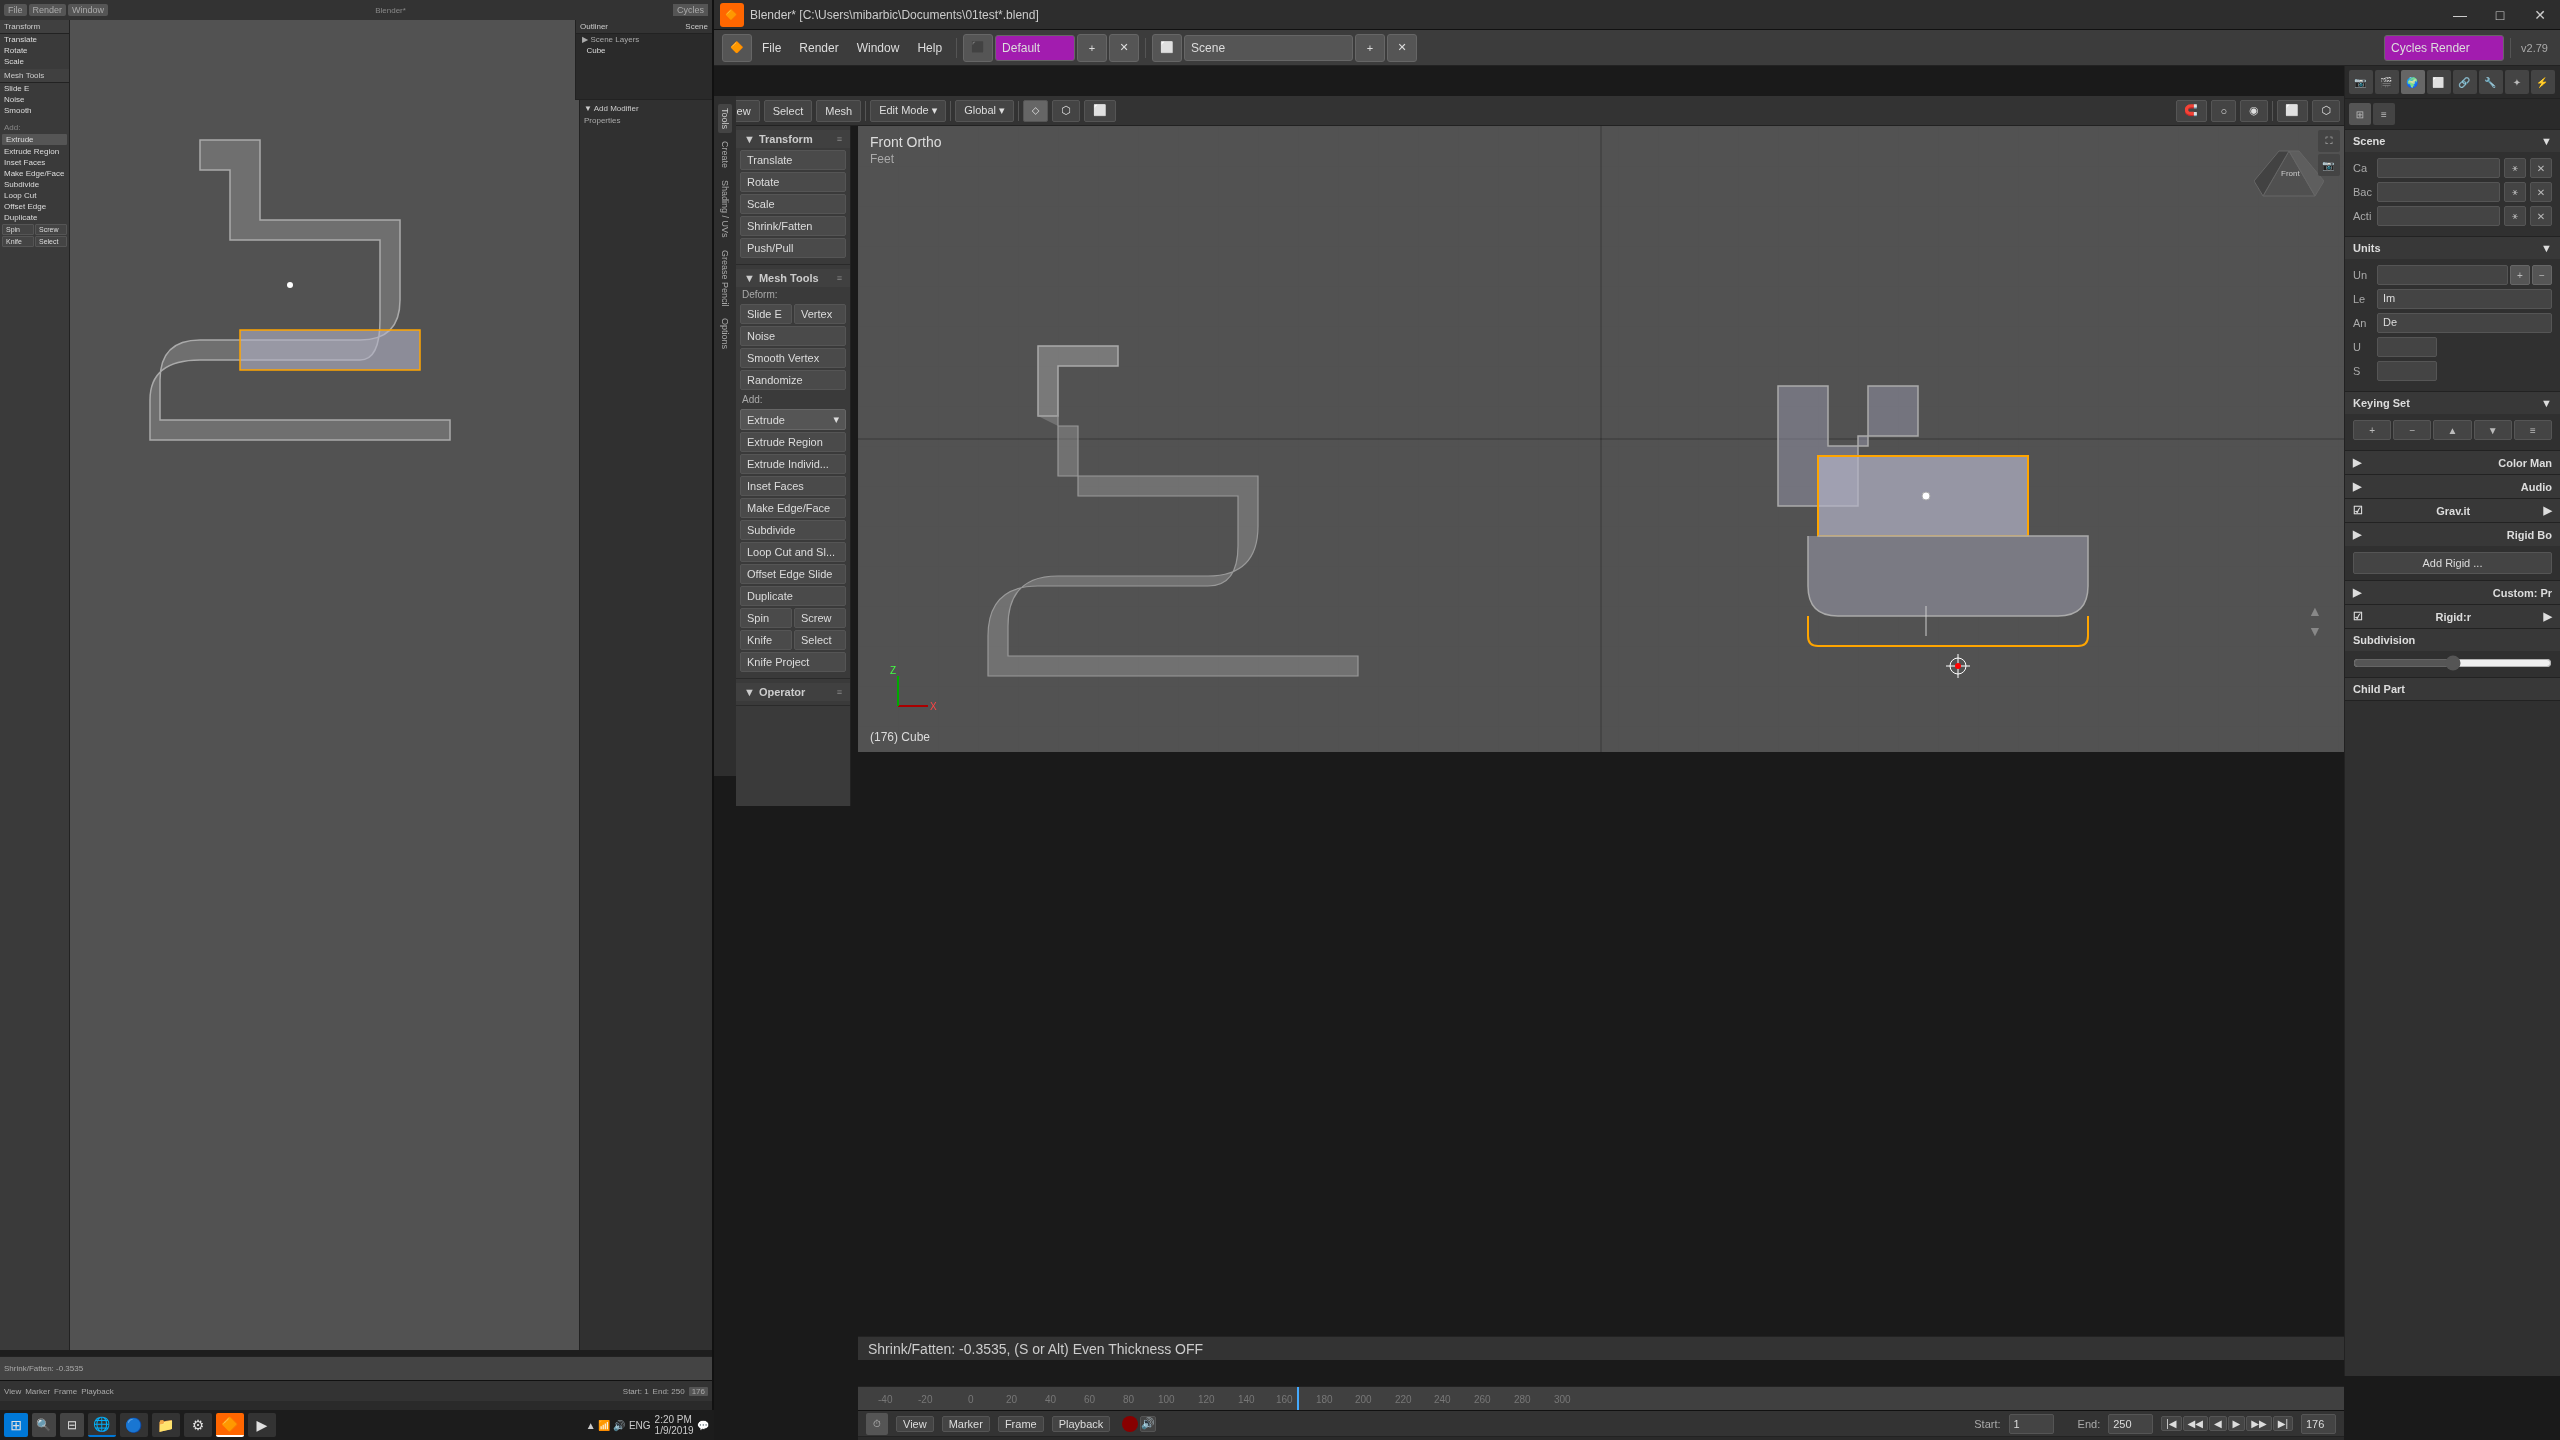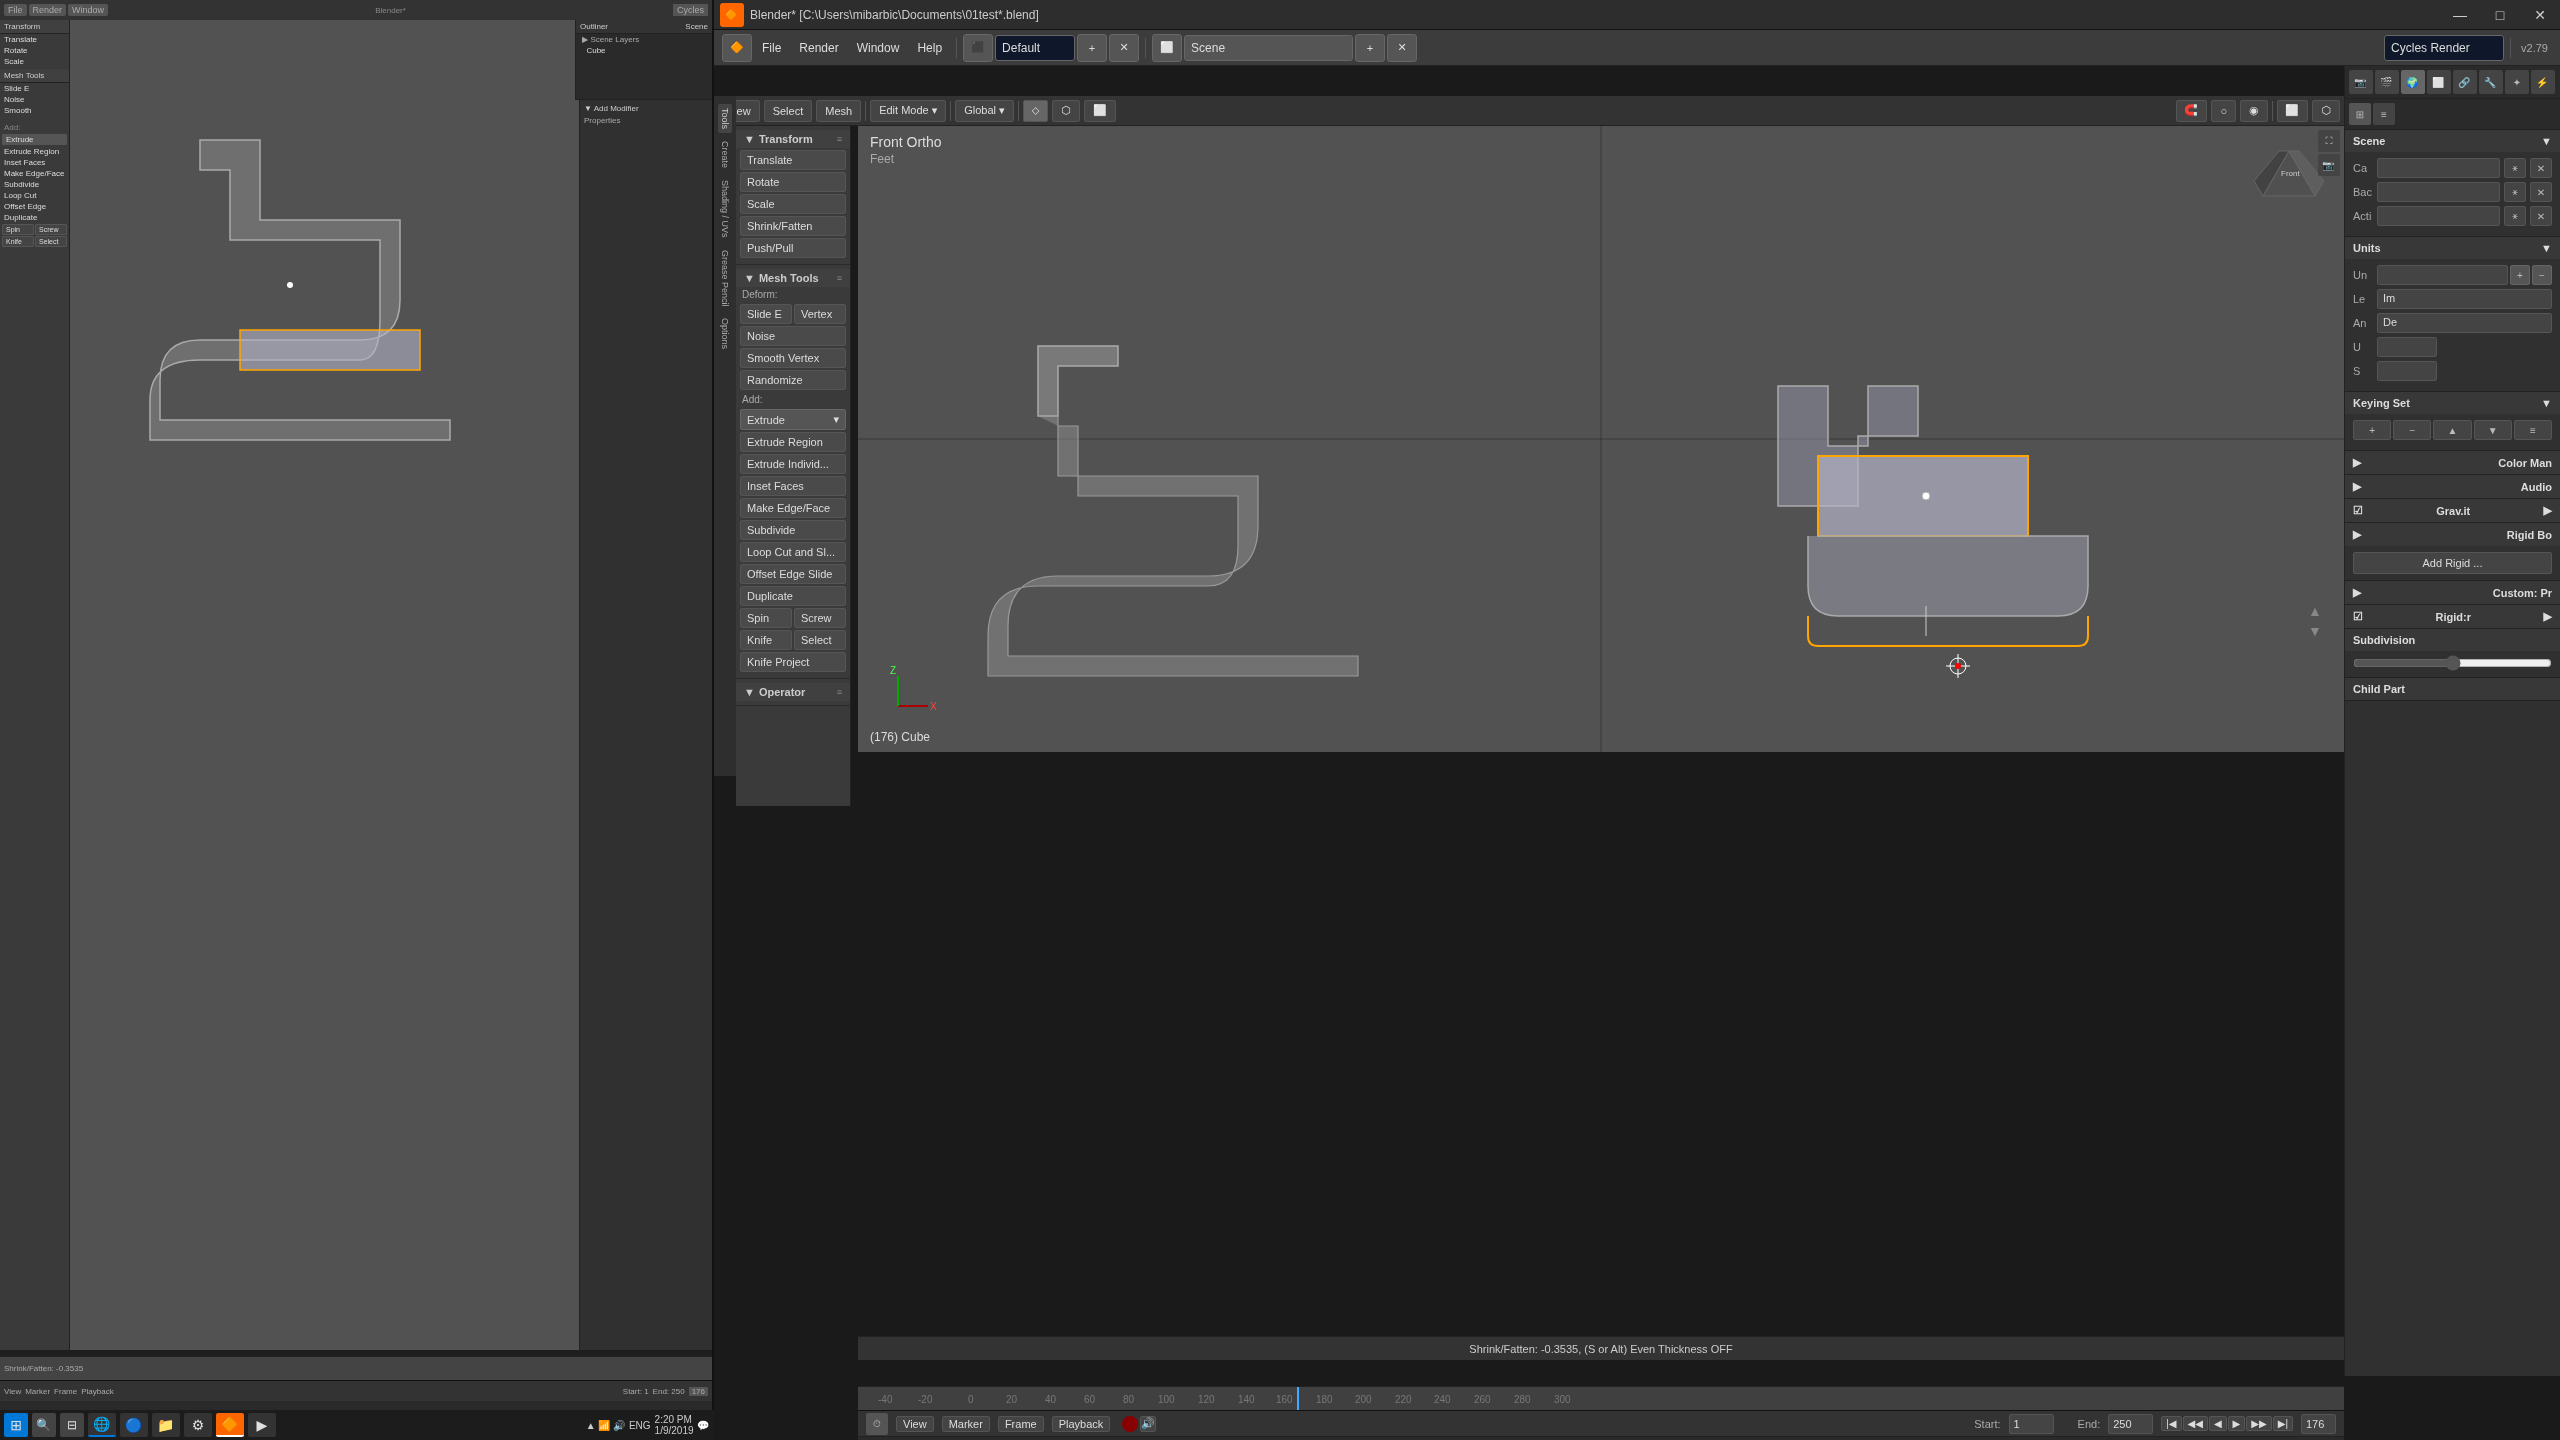--- a/index.html
+++ b/index.html
@@ -81,21 +81,21 @@
       background: transparent;
       border: none;
       color: #ddd;
       font-size: 12px;
       cursor: pointer;
       height: 28px;
     }
     .menu-separator { width: 1px; height: 20px; background: #555; margin: 0 4px; }
     .menu-spacer { flex: 1; }
     .engine-select {
-      background: #0f172a;
+      background: #a21caf;
       border: 1px solid #666;
       color: #ddd;
       padding: 2px 6px;
       font-size: 12px;
       border-radius: 3px;
       height: 26px;
     }
     .scene-select {
       background: #555;
       border: 1px solid #666;
@@ -323,24 +323,23 @@
     
     .status-bar {
       position: absolute;
       bottom: 30px; left: 714px;
       width: 1630px;
       height: 24px;
       background: #333;
       display: flex;
       align-items: center;
       padding: 0 10px;
-      font-size: 11px;
+      font-size: 14px;
       color: #ccc;
       border-top: 1px solid #222;
-      justify-content: center;
     }
 
     
     .timeline {
       position: absolute;
       bottom: 0; left: 714px;
       width: 1630px;
       height: 80px;
       background: #2a2a2a;
       border-top: 1px solid #111;

